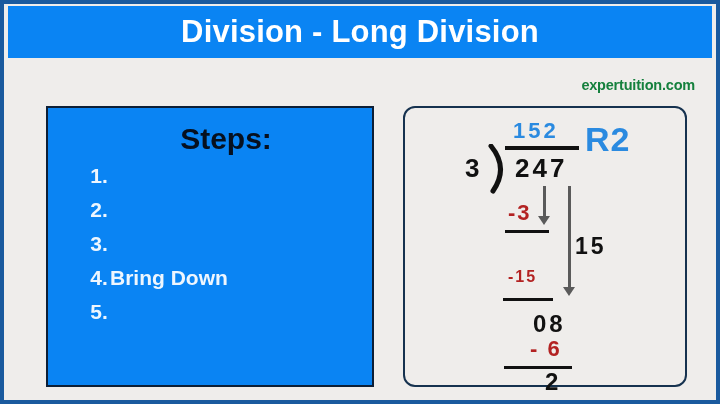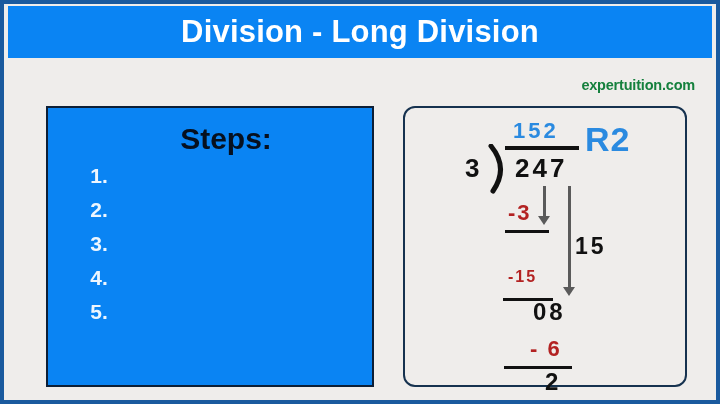--- a/index.html
+++ b/index.html
@@ -142,20 +142,21 @@
       <span class="step-num">1.</span>
     </div>
     <div class="step-row">
       <span class="step-num">2.</span>
     </div>
     <div class="step-row">
       <span class="step-num">3.</span>
     </div>
     <div class="step-row">
       <span class="step-num">4.</span>
+      <span class="step-label">Bring Down</span>
     </div>
     <div class="step-row">
       <span class="step-num">5.</span>
     </div>
   </div>
 
   <div id="division-panel">
     <div id="division-stage">
 
       <div class="dnum blue" style="left:108px; top:10px; font-size:22px; letter-spacing:3px;">152</div>
@@ -179,21 +180,21 @@
       <div class="arrow-head" style="left:158px; top:179px;"></div>
 
       <div class="dnum red" style="left:103px; top:92px; font-size:22px; letter-spacing:2px;">-3</div>
       <div class="rule" style="left:100px; top:122px; width:44px; height:3px;"></div>
 
       <div class="dnum dark" style="left:126px; top:125px; font-size:23px; letter-spacing:3px;margin-left:44px;">15</div>
 
       <div class="dnum red" style="left:103px; top:160px; font-size:16px; letter-spacing:2px;">-15</div>
       <div class="rule" style="left:98px; top:190px; width:50px; height:3px;"></div>
 
-      <div class="dnum dark" style="left:128px; top:190px; font-size:24px; letter-spacing:3px;">08</div>
+      <div class="dnum dark" style="left:128px; top:202px; font-size:24px; letter-spacing:3px;">08</div>
 
       <div class="dnum red" style="left:125px; top:228px; font-size:22px; letter-spacing:2px;">- 6</div>
       <div class="rule" style="left:99px; top:258px; width:68px; height:3px;"></div>
 
       <div class="dnum dark" style="left:140px; top:260px; font-size:24px;">2</div>
 
     </div>
   </div>
 
 </div>

